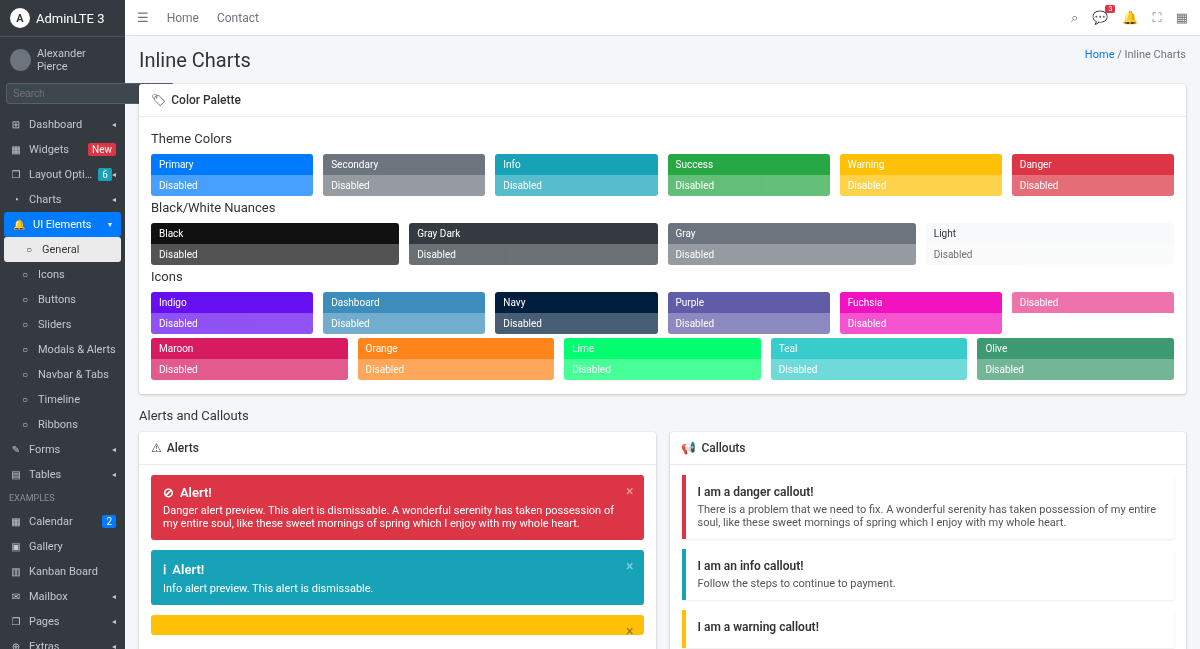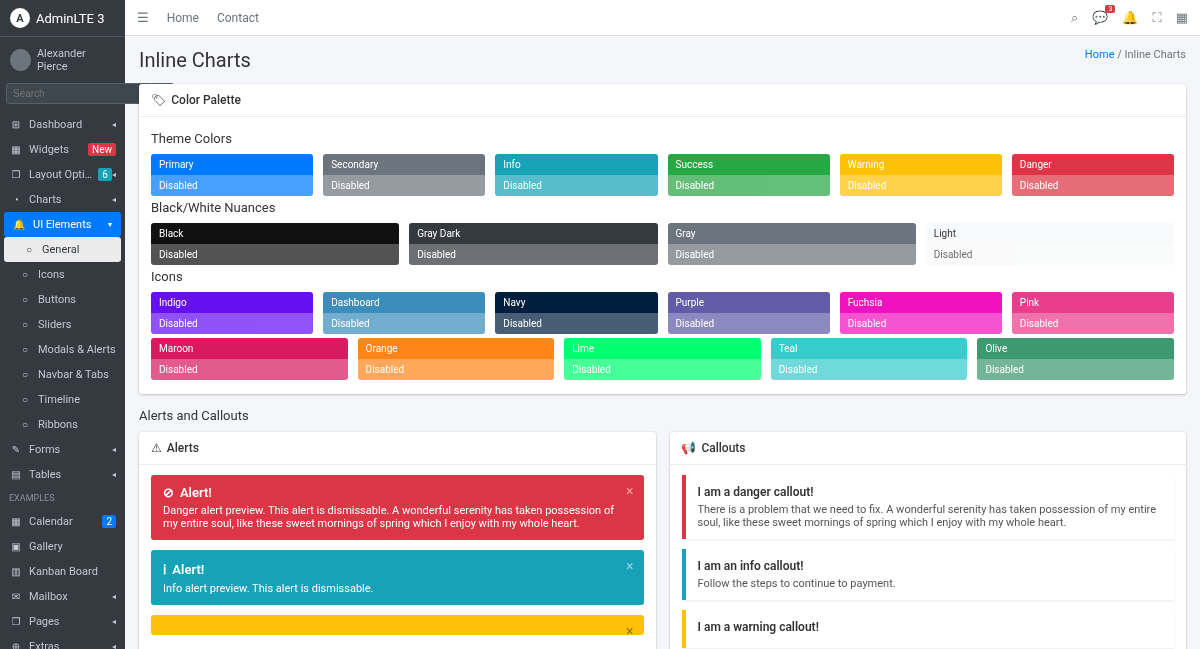--- a/index.html
+++ b/index.html
@@ -282,21 +282,20 @@
               </div>
               <div class="color-box">
                 <div class="color-main" style="background:#605ca8">Purple</div>
                 <div class="color-disabled" style="background:#605ca8">Disabled</div>
               </div>
               <div class="color-box">
                 <div class="color-main" style="background:#f012be">Fuchsia</div>
                 <div class="color-disabled" style="background:#f012be">Disabled</div>
               </div>
               <div class="color-box">
-                <div class="color-main" style="background:#e83e8c">Pink</div>
                 <div class="color-disabled" style="background:#e83e8c">Disabled</div>
               </div>
             </div>
           <div class="color-row" id="colors2-row">
               <div class="color-box">
                 <div class="color-main" style="background:#d81b60">Maroon</div>
                 <div class="color-disabled" style="background:#d81b60">Disabled</div>
               </div>
               <div class="color-box">
                 <div class="color-main" style="background:#ff851b">Orange</div>

